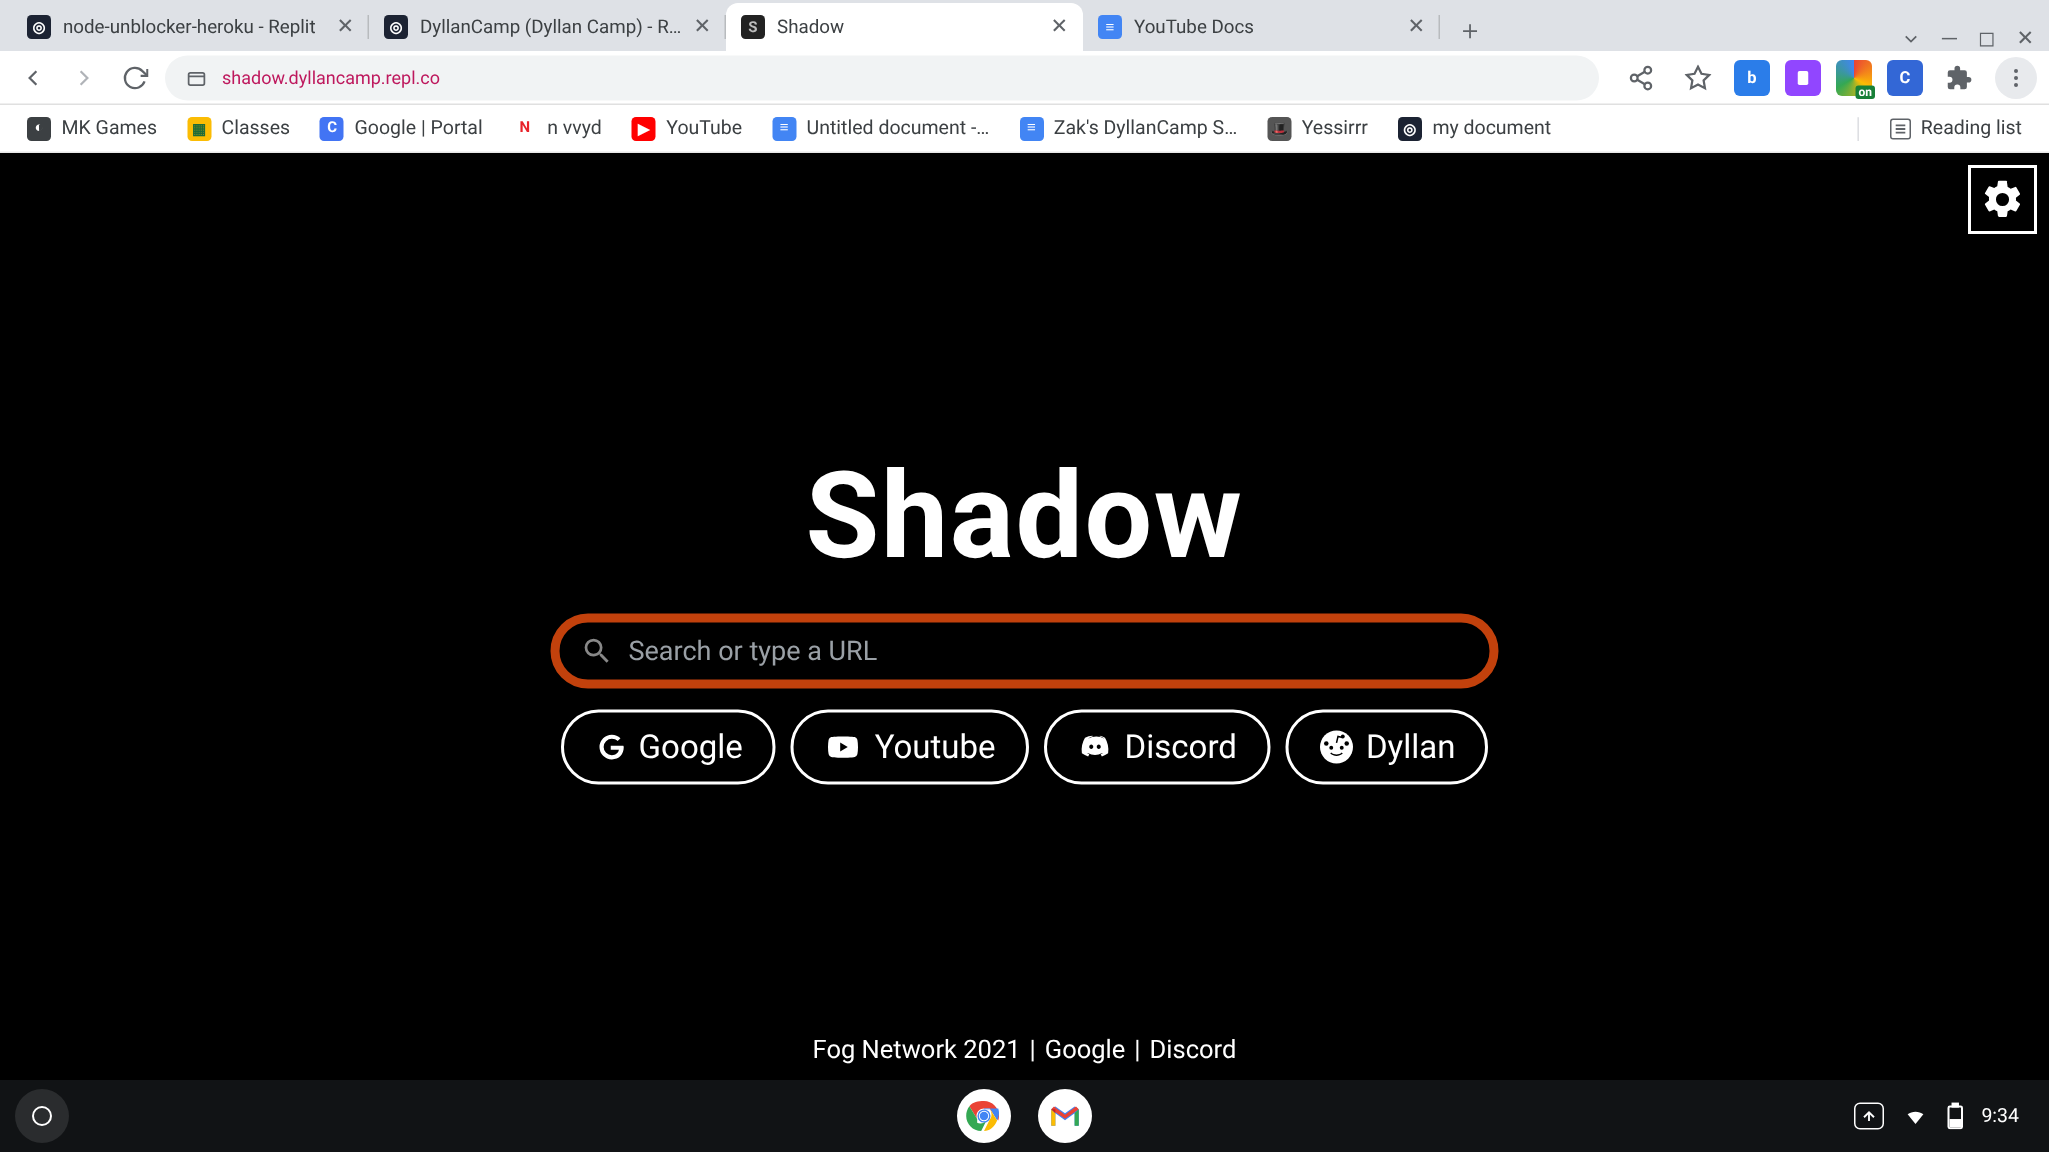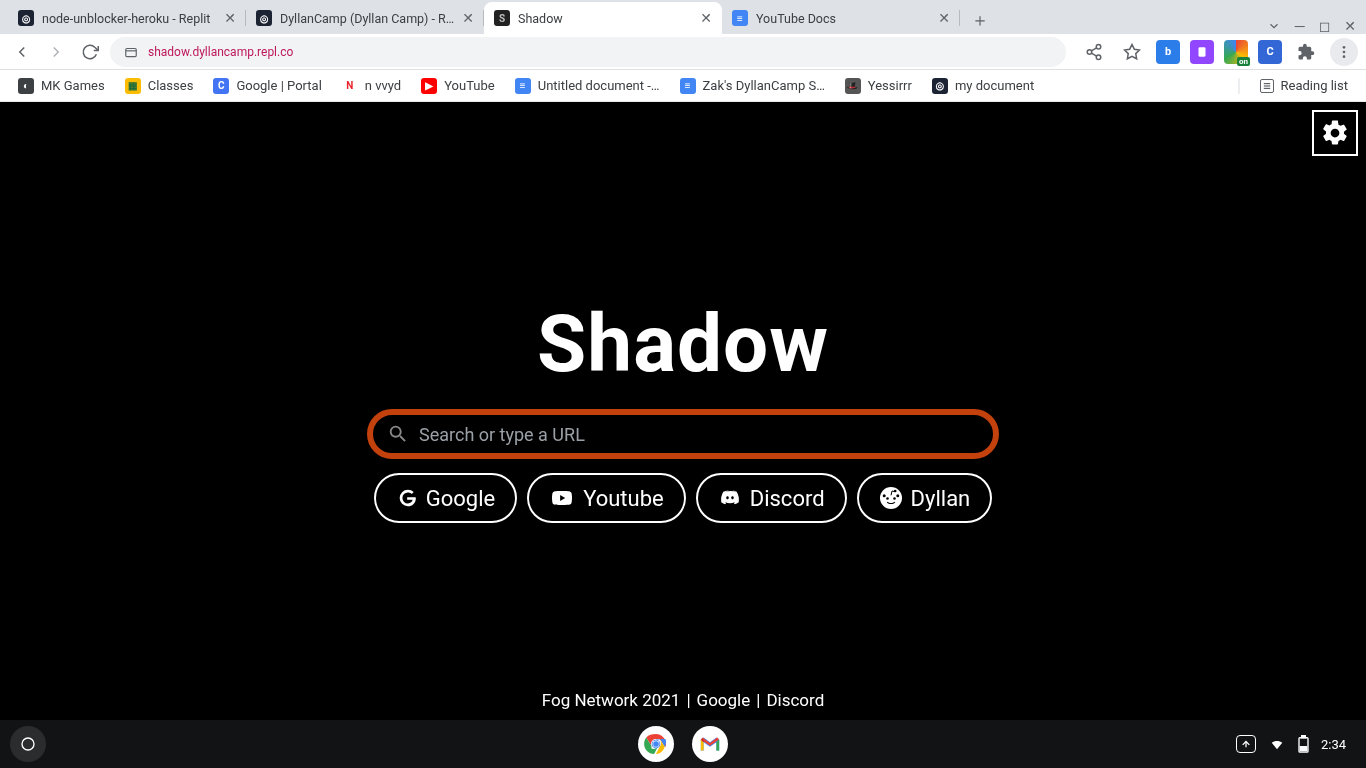--- a/index.html
+++ b/index.html
@@ -323,15 +323,15 @@
         </svg>
     </span>
     <svg width="18" height="14" viewBox="0 0 24 24" fill="#fff">
         <path d="M12 21l9-11c-5-4-13-4-18 0l9 11z"></path>
       </svg>
     <svg width="11" height="18" viewBox="0 0 12 20" fill="none" stroke="#fff" stroke-width="1.5">
         <rect x="1" y="3" width="10" height="16" rx="1"></rect>
         <rect x="4" y="0.5" width="4" height="2.5" fill="#fff"></rect>
         <rect x="2.5" y="13" width="7" height="4.5" fill="#fff"></rect>
       </svg>
-    <span>2:34</span>
+    <span>9:34</span>
   </div>
 </div>
 
 </body></html>

